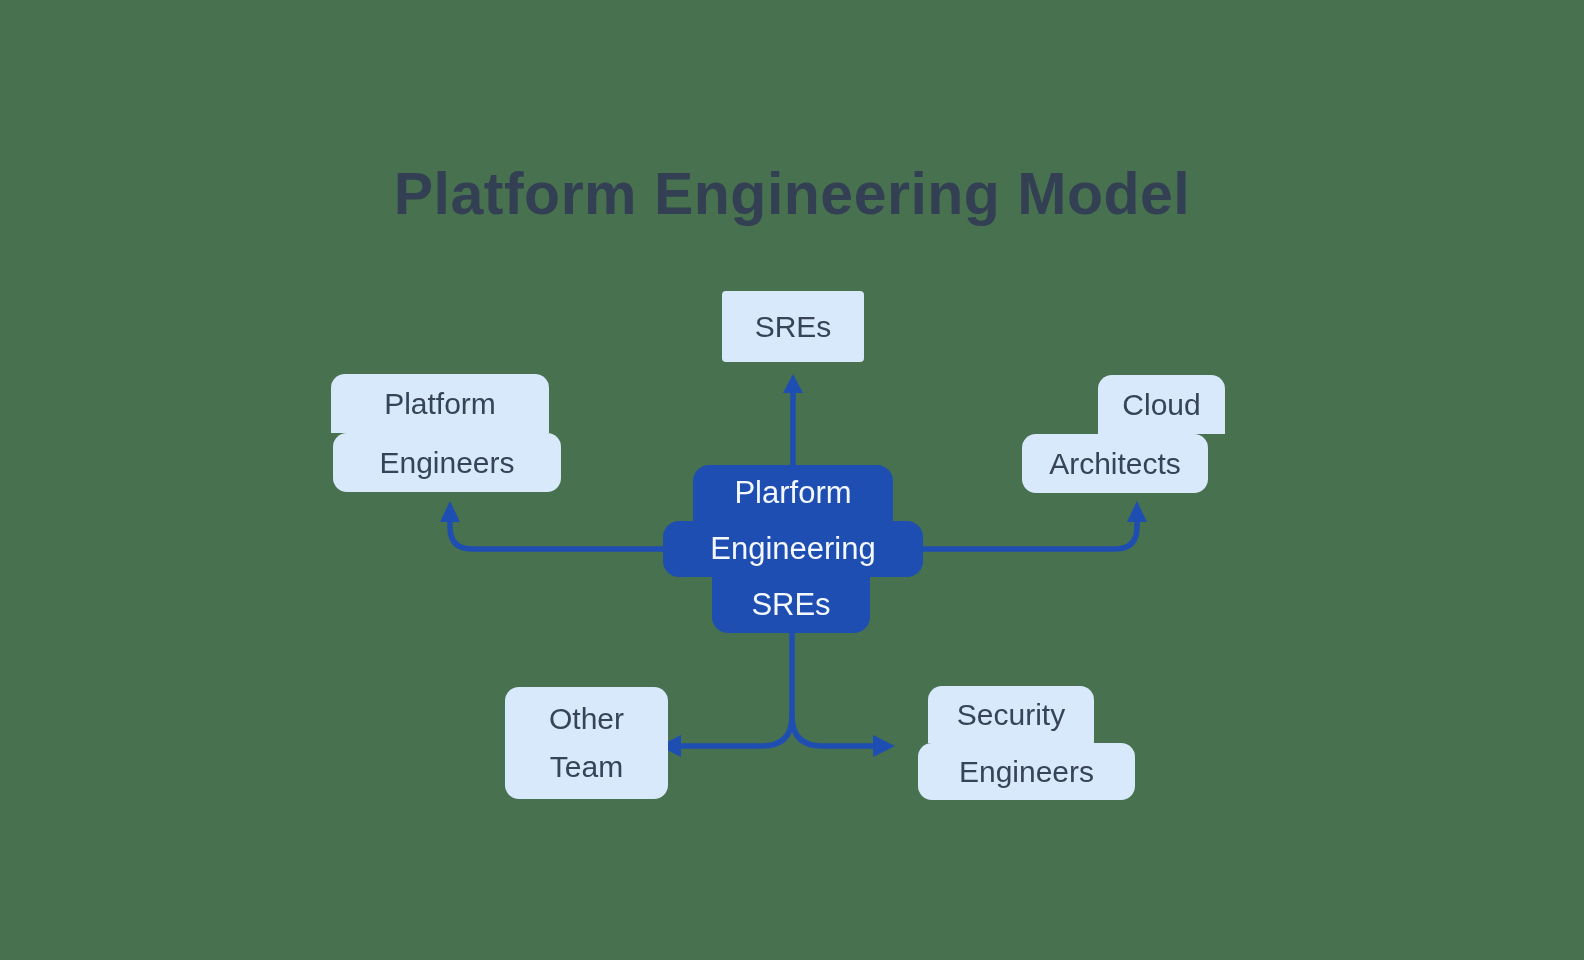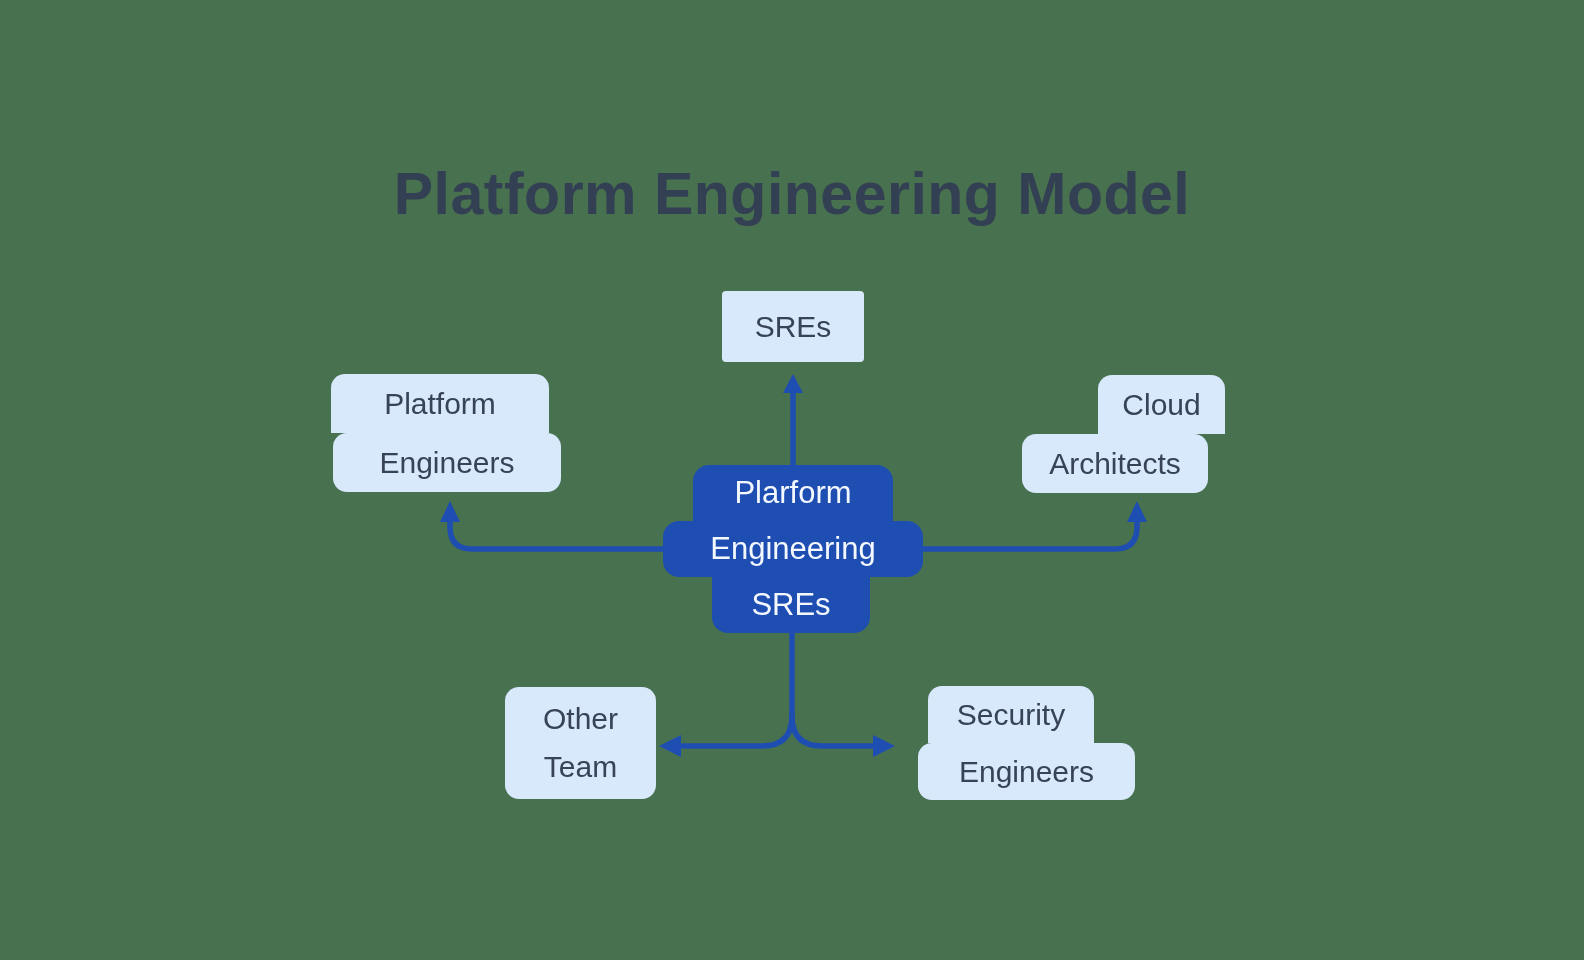--- a/index.html
+++ b/index.html
@@ -52,21 +52,21 @@
   #seg-pe-2        { left: 333px;  top: 433px; width: 228px; height: 59px;  border-radius: 14px; }
   
   #seg-ca-1        { left: 1098px; top: 375px; width: 127px; height: 59px;  border-radius: 14px 14px 0 0; }
   #seg-ca-2        { left: 1022px; top: 434px; width: 186px; height: 59px;  border-radius: 14px; }
   
   #seg-ct-1        { left: 693px;  top: 465px; width: 200px; height: 56px;  border-radius: 16px 16px 0 0; }
   #seg-ct-2        { left: 663px;  top: 521px; width: 260px; height: 56px;  border-radius: 16px; text-align: right; }
   #seg-ct-3        { left: 712px;  top: 577px; width: 158px; height: 56px;  border-radius: 0 0 16px 16px; }
   
   #seg-or {
-    left: 505px; top: 687px; width: 151px; height: 112px; border-radius: 14px;
+    left: 505px; top: 687px; width: 163px; height: 112px; border-radius: 14px;
     flex-direction: column;
   }
   #seg-or .line { line-height: 48px; }
   
   #seg-se-1        { left: 928px;  top: 686px; width: 166px; height: 57px;  border-radius: 14px 14px 0 0; }
   #seg-se-2        { left: 918px;  top: 743px; width: 217px; height: 57px;  border-radius: 14px; }
 
   #connectors {
     position: absolute;
     left: 0;

